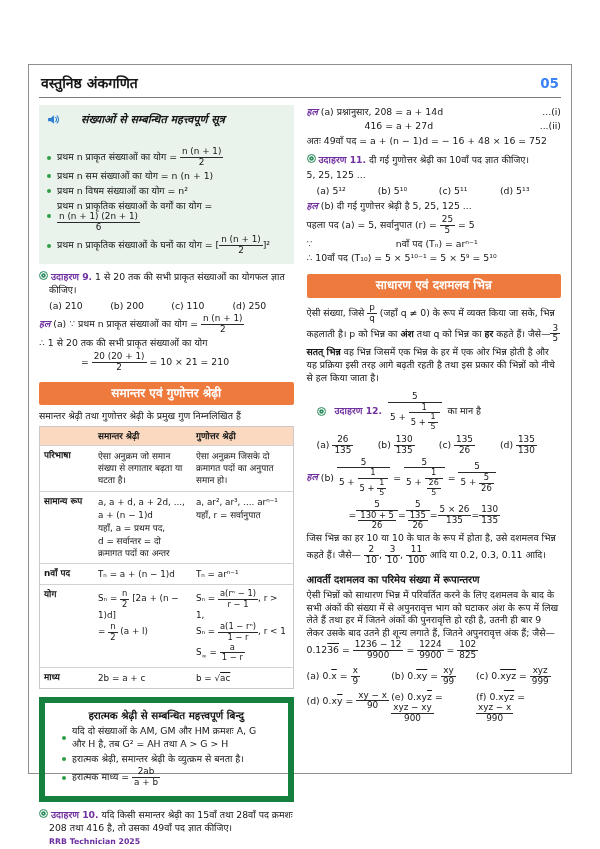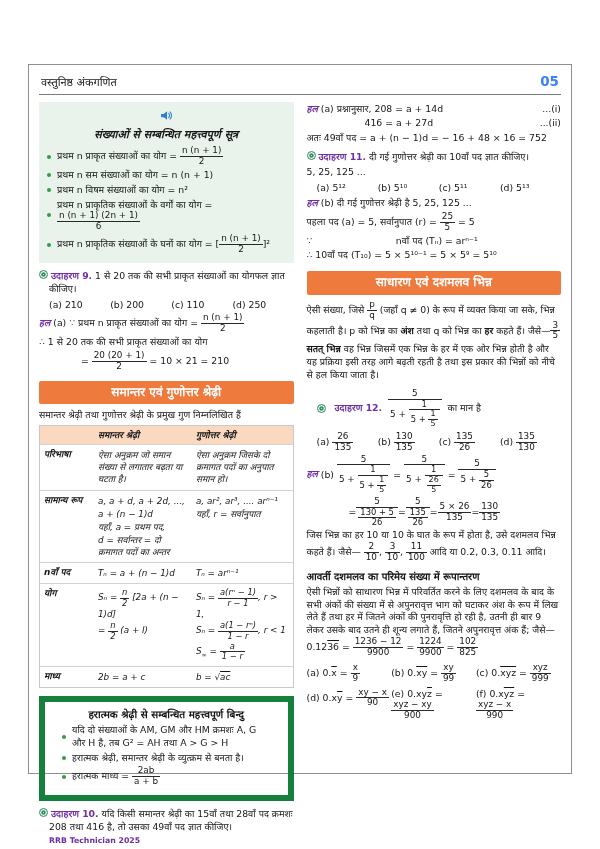--- a/index.html
+++ b/index.html
@@ -1,50 +1,50 @@
 <!DOCTYPE html>
 <html><head>
 <meta charset="utf-8">
 <style>
   html,body{margin:0;padding:0;background:#fff;}
   body{width:600px;height:849px;position:relative;font-family:"DejaVu Sans",sans-serif;color:#161616;overflow:hidden;}
   .sheet{position:absolute;left:28px;top:64px;width:544px;height:710px;border:1.5px solid #8f8f8f;box-sizing:border-box;padding:7px 10px 6px;background:#fff;}
   .hdr{display:flex;justify-content:space-between;align-items:baseline;border-bottom:1px solid #7a7a7a;padding:1px 2px 5px;}
-  .hdr .t{font-weight:normal;font-size:11px;}
+  .hdr .t{font-weight:bold;font-size:14px;}
   .hdr .pn{font-weight:bold;font-size:13.5px;color:#3b82f6;}
   .cols{display:flex;gap:13px;margin-top:7px;}
   .col{flex:1;min-width:0;font-size:9.3px;line-height:1.38;}
   
   .frac{display:inline-block;vertical-align:middle;text-align:center;font-size:.95em;line-height:1.12;}
   .fnum{display:block;border-bottom:1px solid #2a2a2a;padding:0 2px;}
   .fden{display:block;padding:0 2px;}
   .obar{text-decoration:overline;}
   sub,sup{font-size:.72em;}
   
   .mint{background:#e9f3ec;padding:7px 8px 6px;}
-  .bt{display:flex;align-items:center;gap:5px;font-weight:bold;font-style:italic;font-size:11px;margin-bottom:4px;flex-direction:column;}
+  .bt{display:flex;align-items:center;gap:21px;font-weight:bold;font-style:italic;font-size:11px;margin-bottom:20px;}
   .blist{margin:0;padding:0;list-style:none;}
   .blist li{display:flex;gap:6px;align-items:center;margin:2px 0;}
   .dot{width:4px;height:4px;border-radius:50%;background:#2f9e46;flex:none;}
   
   .ex{margin-top:7px;}
   .exq{margin:0;text-indent:-10px;padding-left:10px;}
   .exic{display:inline-block;width:7px;height:7px;border-radius:50%;border:1.5px solid #2e8e5f;background:#fff;box-shadow:inset 0 0 0 1.2px #fff,inset 0 0 0 3px #2e8e5f;margin-right:3px;}
   .exl{color:#7030a0;font-weight:bold;}
   .opts{display:flex;margin:3px 0 2px 10px;}
   .opts>span{flex:1;}
   .hl{color:#7030a0;font-weight:bold;font-style:italic;margin-right:3px;}
   .sol{margin:2px 0;}
   .ctr{padding-left:42px;}
   .tag{color:#6b2fa0;font-weight:bold;font-size:7.8px;white-space:nowrap;}
   
   .orange{background:#ee7a3e;color:#fff;font-weight:bold;text-align:center;font-size:12px;padding:3px 0 4px;margin:9px 0 5px;border-radius:2px;}
   .intro{margin:0 0 3px;}
   
-  table{width:100%;border-collapse:collapse;font-size:8.8px;border:1px solid #c9c9c9;margin-top:2px;font-style:italic;}
+  table{width:100%;border-collapse:collapse;font-size:8.8px;border:1px solid #c9c9c9;margin-top:2px;}
   th,td{padding:3px 4px;vertical-align:top;text-align:left;border-top:1px solid #d2d2d2;}
   thead th{background:#fbd9c1;font-weight:bold;border-top:none;}
   .rlab{font-weight:bold;width:46px;}
   .mline{margin:1px 0;}
   
   .greenbox{border:6px solid #15803d;padding:5px 17px 6px;margin-top:8px;}
   .gt{text-align:center;font-weight:bold;font-size:10.3px;margin:0 0 3px;}
   
   .eqrow{display:flex;justify-content:space-between;margin:1px 0;}
   .ind{padding-left:58px;}

